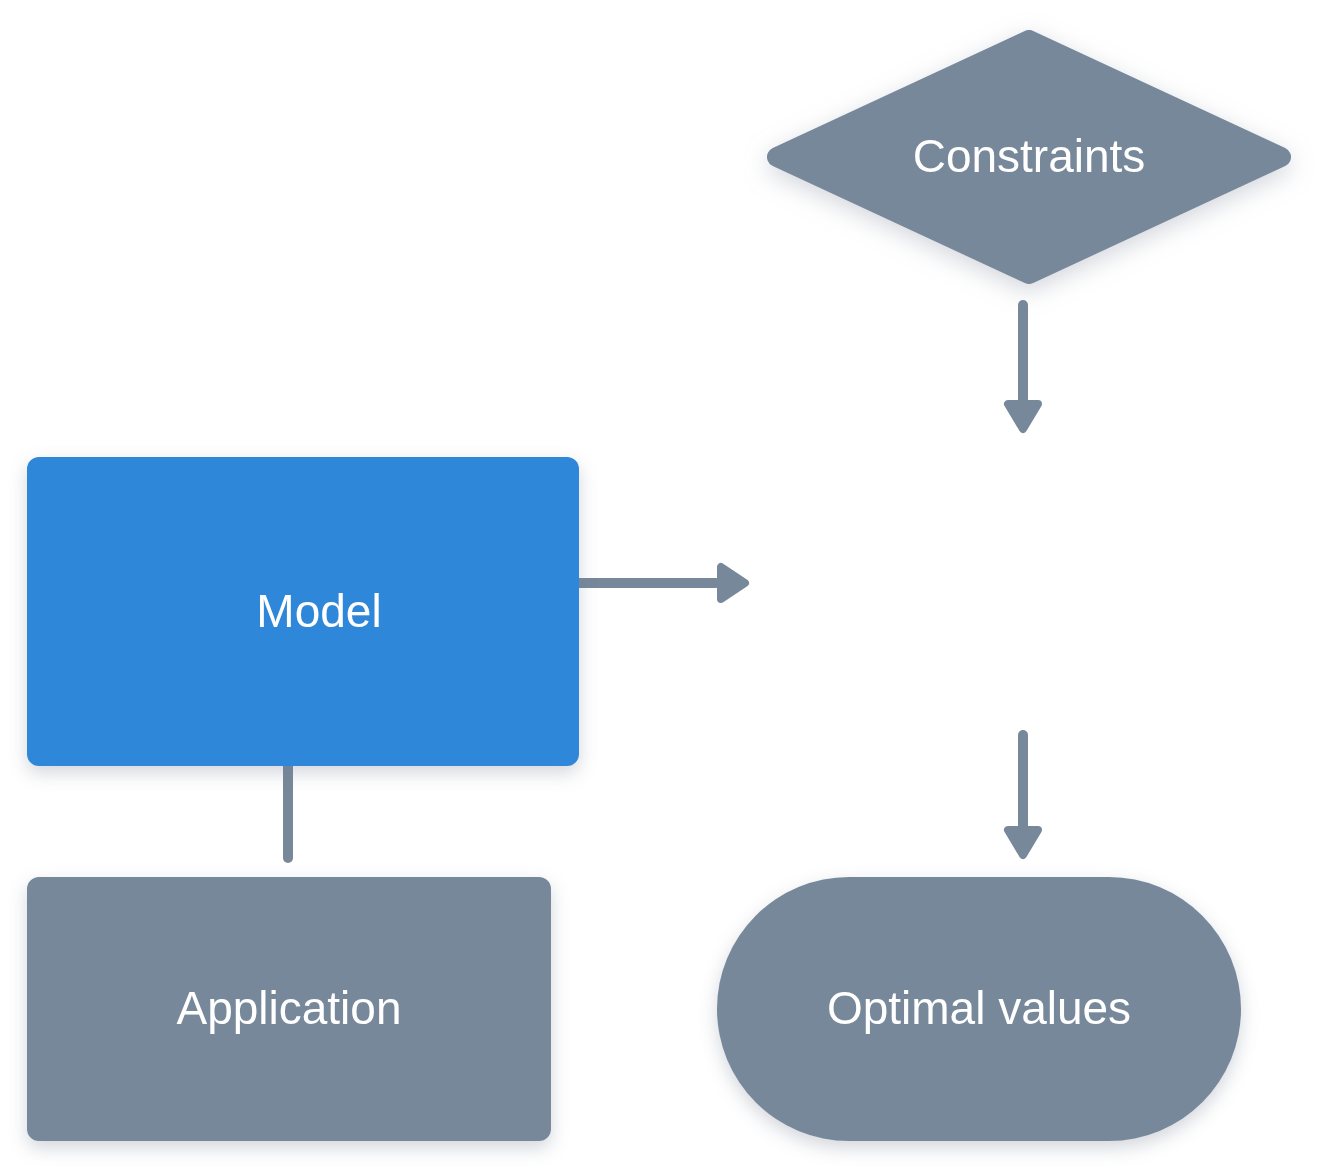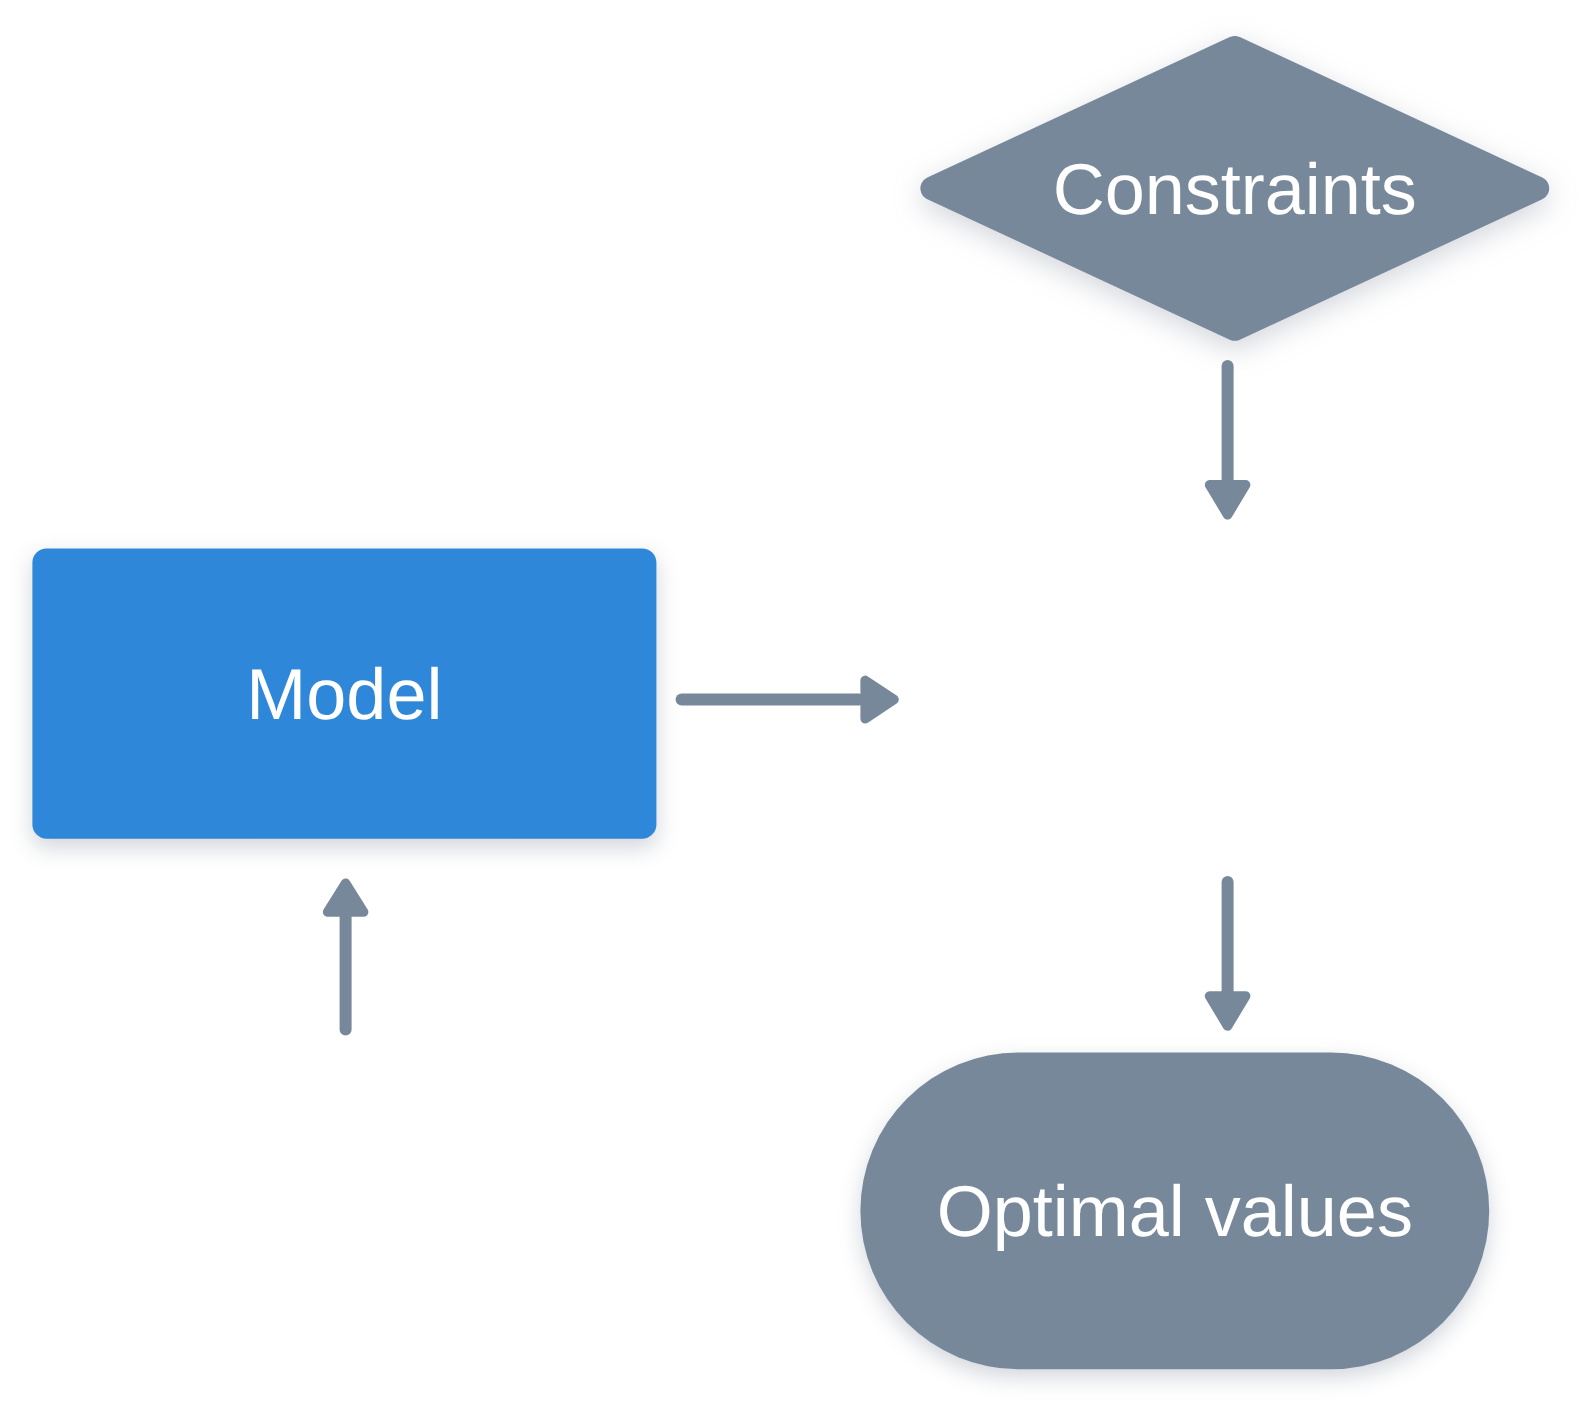--- a/index.html
+++ b/index.html
@@ -19,30 +19,31 @@
     pointer-events: none;
   }
   .diamond-layer { filter: drop-shadow(0 7px 12px rgba(110,120,140,0.30)); }
   .node {
     position: absolute;
     display: flex;
     align-items: center;
     justify-content: center;
     text-align: center;
     color: var(--text, #ffffff);
-    font-size: 60px;
+    font-size: 46px;
     line-height: 1.55;
     border-radius: 12px;
     box-shadow: 0 7px 18px rgba(110,120,140,0.30);
   }
   .node .label { display: block; }
   .node-model {
     left: 27px; top: 457px;
-    width: 520px; height: 242px;
+    width: 520px; height: 309px;
     background: var(--node-blue, #2e87d8);
+    padding-left: 32px;
   }
   .node-optimization {
     left: 763px; top: 455px;
     width: 524px; height: 260px;
     background: var(--node-gray, #77889b);
   }
   .node-optimization .label { max-width: 420px; }
   .node-application {
     left: 27px; top: 877px;
     width: 524px; height: 264px;
@@ -109,18 +110,21 @@
 
   <div class="node node-constraints">
     <span class="label">Constraints</span>
   </div>
 
   <div class="node node-model">
     <span class="label">Model</span>
   </div>
 
 
+  <div class="node node-application">
+    <span class="label">Application</span>
+  </div>
 
   <div class="node node-optimal-values">
     <span class="label">Optimal values</span>
   </div>
 
 </div>
 
 </body></html>

